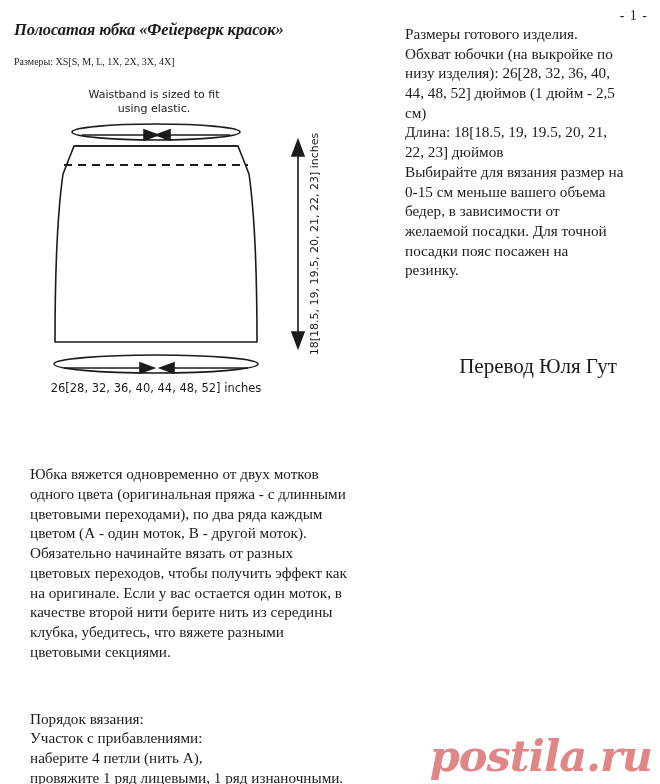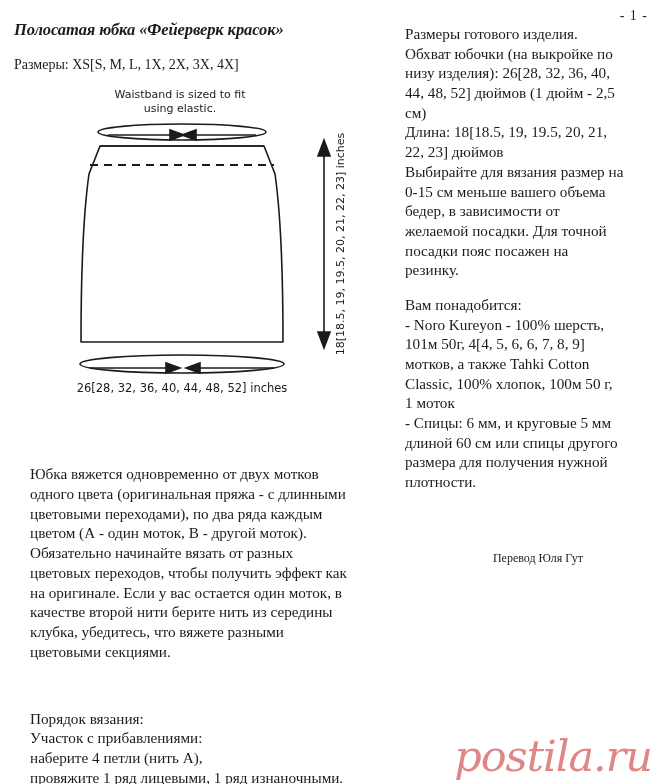--- a/index.html
+++ b/index.html
@@ -52,67 +52,67 @@
   .doc-title {
     font-size: 16.5px;
     font-weight: bold;
     line-height: 1.2;
     margin: 0 0 16px 0;
     letter-spacing: -0.1px;
     font-style: italic;
   }
 
   .sizes-line {
-    font-size: 14px;
+    font-size: 10px;
     line-height: 1.25;
     margin: 0 0 6px 0;
   }
 
   .body-text {
     font-size: 15.2px;
     line-height: 1.30;
     margin: 16px;
     white-space: pre-line;
   }
 
   .para-gap { height: 15px; }
 
   
   .schematic {
     position: absolute;
-    left: 32px;
+    left: 6px;
     top: 86px;
     width: 386px;
     height: 360px;
   }
   .schematic svg { display: block; }
 
   
   .r-block {
     font-size: 15.2px;
     line-height: 1.295;
     white-space: pre-line;
     margin: 0;
   }
 
   .translator {
-    font-size: 12px;
+    font-size: 21px;
     text-align: center;
     margin: 0;
     padding-left: 18px;
   }
 
   
   .watermark {
     position: absolute;
     right: 8px;
     bottom: 6px;
     font-family: "DejaVu Serif", "Liberation Serif", serif;
     font-style: italic;
-    font-weight: normal;
+    font-weight: bold;
     font-size: 43px;
     color: #e08686;
     letter-spacing: -1px;
     line-height: 1;
     user-select: none;
   }
 </style>
 </head>
 <body>
 
@@ -193,30 +193,20 @@
 см)
 Длина: 18[18.5, 19, 19.5, 20, 21,
 22, 23] дюймов
 Выбирайте для вязания размер на
 0-15 см меньше вашего объема
 бедер, в зависимости от
 желаемой посадки. Для точной
 посадки пояс посажен на
 резинку.</p>
     <div class="para-gap"></div>
-    <p class="r-block">Вам понадобится:
-- Noro Kureyon - 100% шерсть,
-101м 50г, 4[4, 5, 6, 6, 7, 8, 9]
-мотков, а также Tahki Cotton
-Classic, 100% хлопок, 100м 50 г,
-1 моток
-- Спицы: 6 мм, и круговые 5 мм
-длиной 60 см или спицы другого
-размера для получения нужной
-плотности.</p>
     <div class="para-gap"></div>
     <div style="height:44px"></div>
     <p class="translator">Перевод Юля Гут</p>
   </div>
 
   <div class="watermark">postila.ru</div>
 
 </div>
 
 </body></html>

